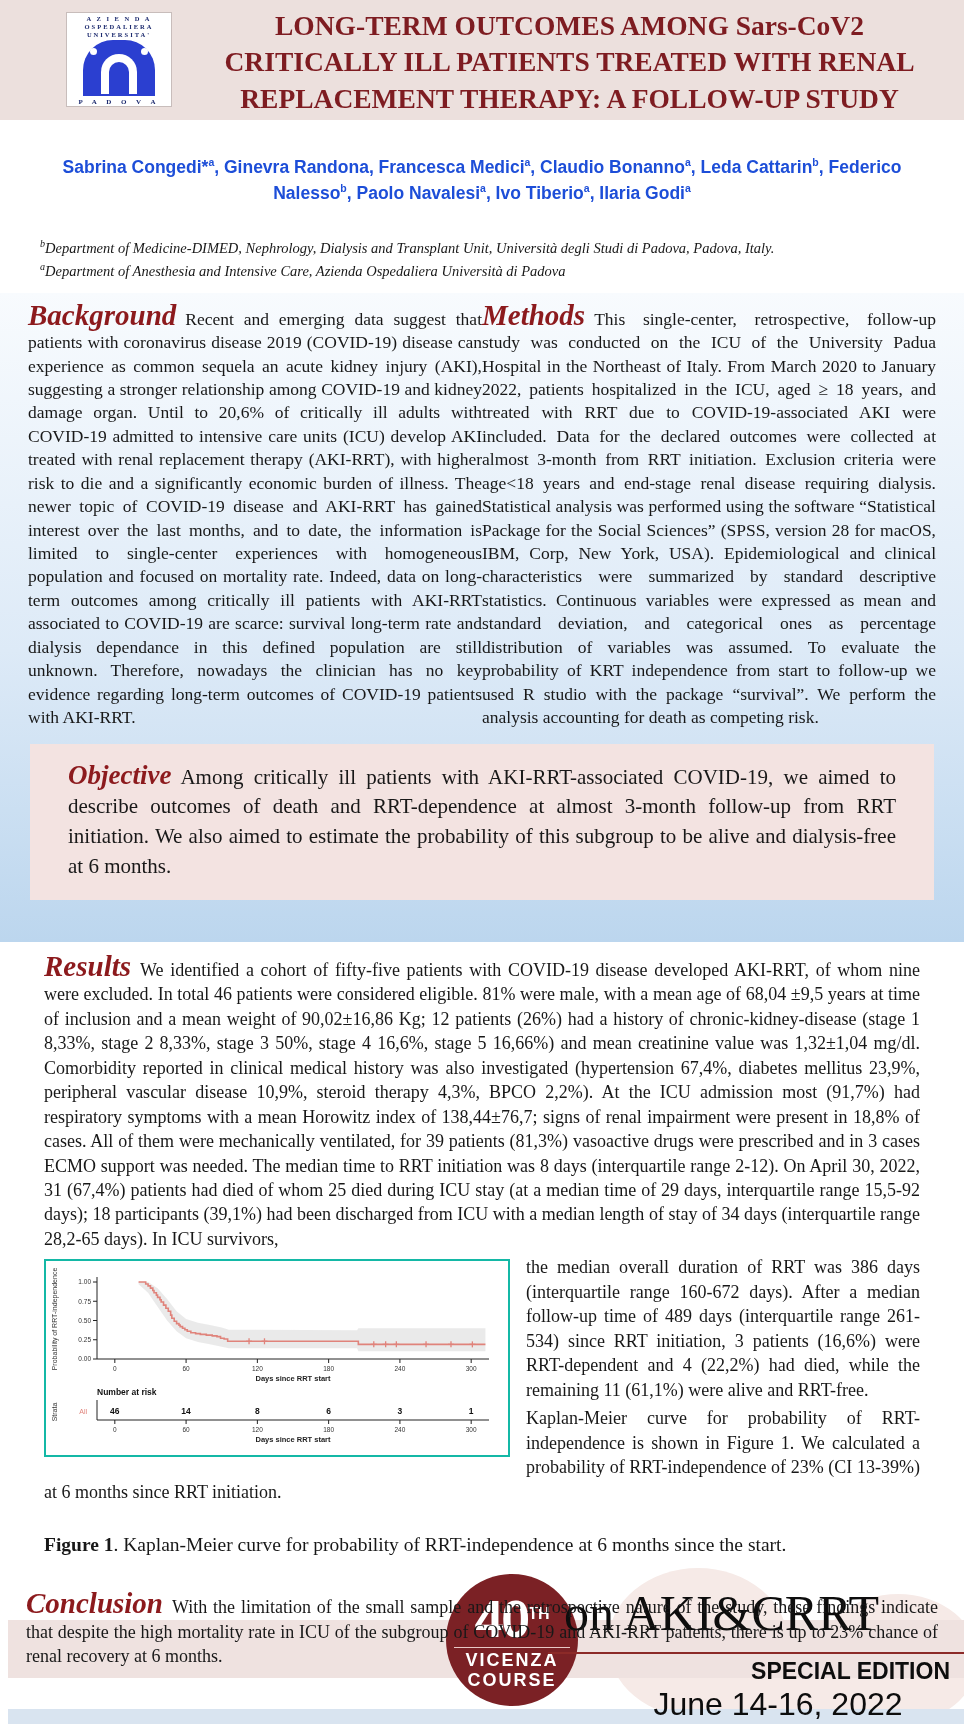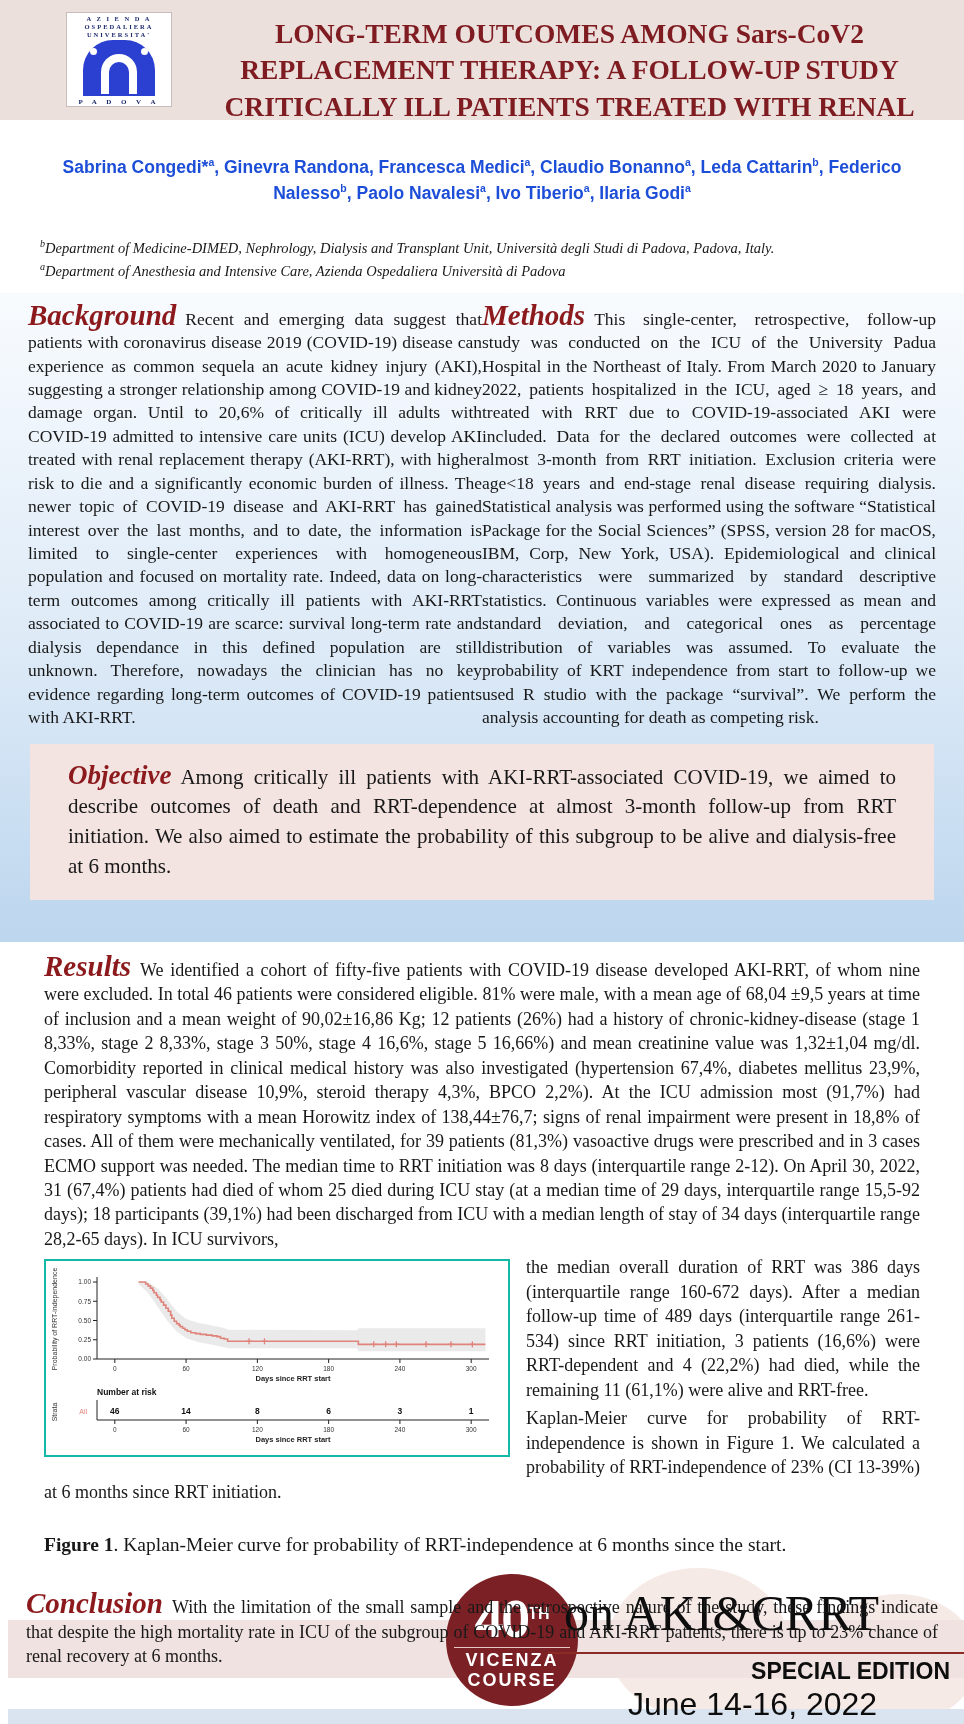--- a/index.html
+++ b/index.html
@@ -14,21 +14,21 @@
             font-weight:bold;padding-top:2px;}
   .logo-emblem{width:72px;height:56px;margin-top:1px;background:#2b3fd0;border-radius:30px 30px 0 0;
                position:relative;}
   .logo-emblem .arch{position:absolute;left:18px;top:14px;width:36px;height:40px;background:#fff;
                      border-radius:18px 18px 0 0;}
   .logo-emblem .arch-inner{position:absolute;left:26px;top:22px;width:20px;height:32px;background:#2b3fd0;
                      border-radius:10px 10px 0 0;}
   .logo-emblem .dot{position:absolute;width:7px;height:7px;border-radius:50%;background:#fff;top:8px;}
   .logo-emblem .dot.l{left:7px;} .logo-emblem .dot.r{right:7px;}
   .logo-bottom{font-size:7px;letter-spacing:4px;color:#1c2a6e;font-weight:bold;margin-top:2px;}
-  .title{margin-left:185px;margin-right:10px;padding-top:16px;text-align:center;
+  .title{margin-left:185px;margin-right:10px;padding-top:8px;text-align:center;
          font-weight:bold;font-size:27.5px;line-height:1.32;color:#7e1c21;}
   
   .authors{padding:16px 40px 2px;text-align:center;font-family:"Liberation Sans",sans-serif;
            font-weight:bold;font-size:17.5px;line-height:1.5;color:#1d4ed8;}
   .authors sup{font-size:60%;}
   .affiliations{padding:10px 30px 10px 40px;font-style:italic;font-size:14.5px;line-height:1.5;}
   .affiliations sup{font-size:70%;}
   
   .bluezone{background:linear-gradient(#f8fbfe 0%,#ddeaf7 55%,#bcd6ee 100%);padding:8px 28px 26px;}
   .cols{display:flex;}
@@ -58,21 +58,21 @@
          font-family:"Liberation Sans",sans-serif;}
   .badge .num{font-size:52px;font-weight:bold;line-height:1.05;letter-spacing:-2px;}
   .badge .num sup{font-size:16px;letter-spacing:0;}
   .badge .rule{height:1px;background:#e8c9c6;margin:0 8px 2px;}
   .badge .vc{font-size:18px;font-weight:bold;letter-spacing:2px;line-height:1.12;}
   .course{position:absolute;left:556px;top:10px;font-family:Liberation Serif, serif;
           font-size:50px;color:#0d0d0d;z-index:2;white-space:nowrap;}
   .redline{position:absolute;left:540px;right:0;top:78px;height:2px;background:#8c2a28;z-index:2;}
   .edition{position:absolute;right:14px;top:84px;font-family:"Liberation Sans",sans-serif;
            font-weight:bold;font-size:23px;color:#0d0d0d;z-index:2;}
-  .dates{position:absolute;left:620px;top:112px;width:300px;z-index:2;
+  .dates{position:absolute;left:620px;top:112px;width:300px;text-align:center;z-index:2;
          font-family:"Liberation Sans",sans-serif;font-size:32px;color:#0d0d0d;}
 </style>
 </head>
 <body>
 
 <div class="poster">
 
   <div class="header">
     <div class="logo">
       <div class="logo-top">
@@ -83,22 +83,22 @@
       <div class="logo-emblem">
         <span class="dot l"></span>
           <span class="dot r"></span>
         <span class="arch"></span>
           <span class="arch-inner"></span>
       </div>
       <div class="logo-bottom">P A D O V A</div>
     </div>
     <div class="title">
       <div>LONG-TERM OUTCOMES AMONG Sars-CoV2</div>
+      <div>CRITICALLY ILL PATIENTS TREATED WITH RENAL</div>
       <div>REPLACEMENT THERAPY: A FOLLOW-UP STUDY</div>
-      <div>CRITICALLY ILL PATIENTS TREATED WITH RENAL</div>
     </div>
   </div>
 
   <p class="authors" id="authors"><span>Sabrina Congedi*</span><sup>a</sup>, <span>Ginevra Randona</span>, <span>Francesca Medici</span><sup>a</sup>, <span>Claudio Bonanno</span><sup>a</sup>, <span>Leda Cattarin</span><sup>b</sup>, <span>Federico Nalesso</span><sup>b</sup>, <span>Paolo Navalesi</span><sup>a</sup>, <span>Ivo Tiberio</span><sup>a</sup>, <span>Ilaria Godi</span><sup>a</sup></p>
 
   <div class="affiliations" id="affiliations">
       <div><sup>b</sup>Department of Medicine-DIMED, Nephrology, Dialysis and Transplant Unit, Università degli Studi di Padova, Padova, Italy.</div>
       <div><sup>a</sup>Department of Anesthesia and Intensive Care, Azienda Ospedaliera Università di Padova</div>
     </div>
 

